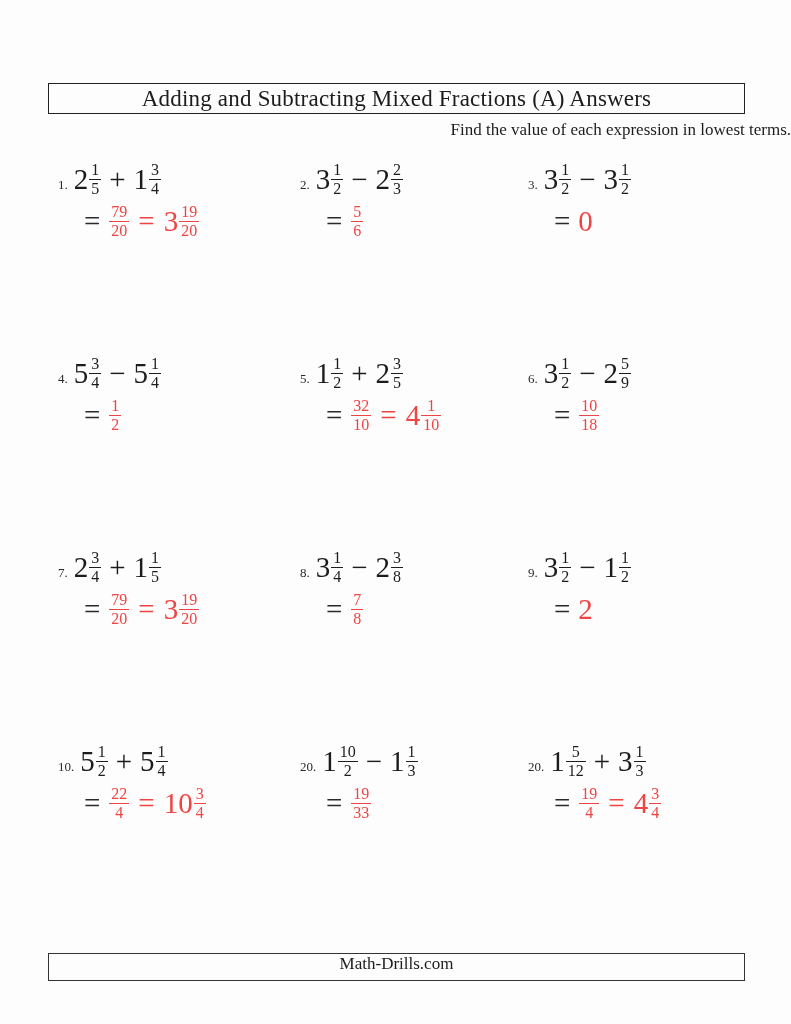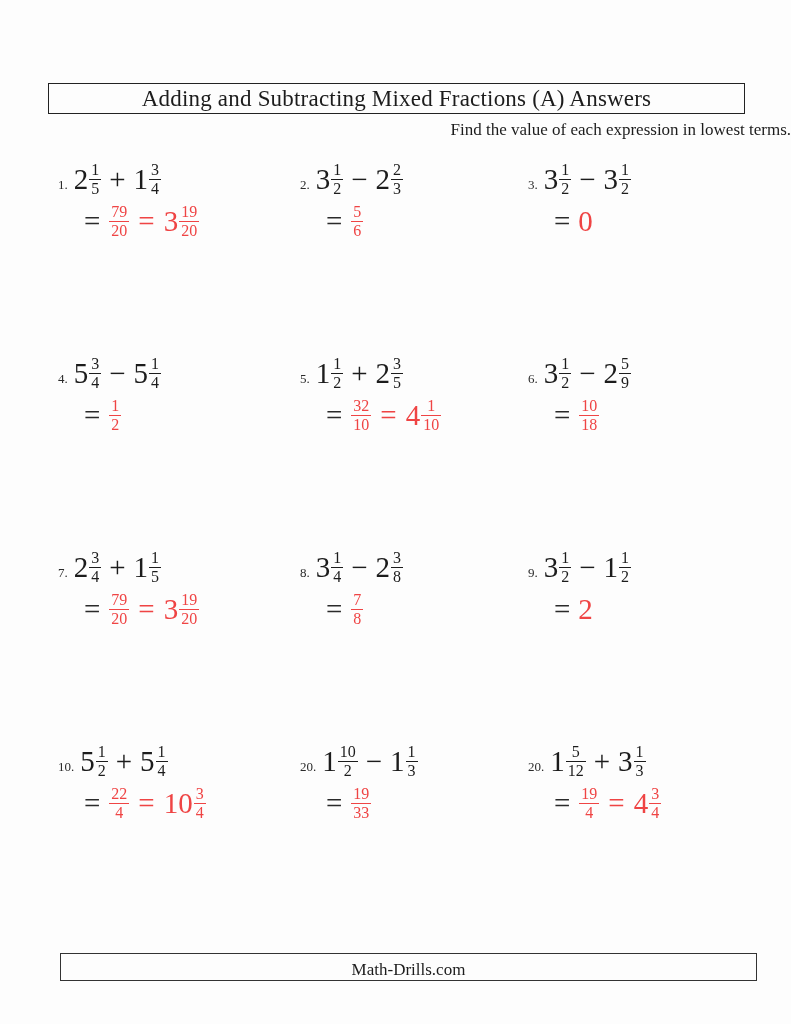--- a/index.html
+++ b/index.html
@@ -38,23 +38,23 @@
     margin-left:1px;
   }
   .frac .fn{display:block;border-bottom:1.6px solid currentColor;padding:0 2px 0px 2px;}
   .frac .fd{display:block;padding:0 2px;}
   .op{margin:0 8px;}
   .ans-line{font-size:29px;white-space:nowrap;margin-top:2px;margin-left:26px;line-height:1.3;}
   .eq-black{color:#2a2a2a;margin-right:8px;}
   .ans-line .red{color:#ef4444;}
   .ans-line .op{margin:0 9px;}
   .footer-box{
-    position:absolute;left:60px;top:953px;width:697px;height:28px;
+    position:absolute;left:48px;top:953px;width:697px;height:28px;
     border:1.2px solid #333;box-sizing:border-box;
-    display:flex;align-items:flex-end;justify-content:center;
+    display:flex;align-items:flex-start;justify-content:center;
     font-size:17px;background:#fdfdfd;
   }
 </style>
 </head>
 <body>
 
 <div class="title-box">
   <span>Adding and Subtracting Mixed Fractions (A) Answers</span>
 </div>
 

